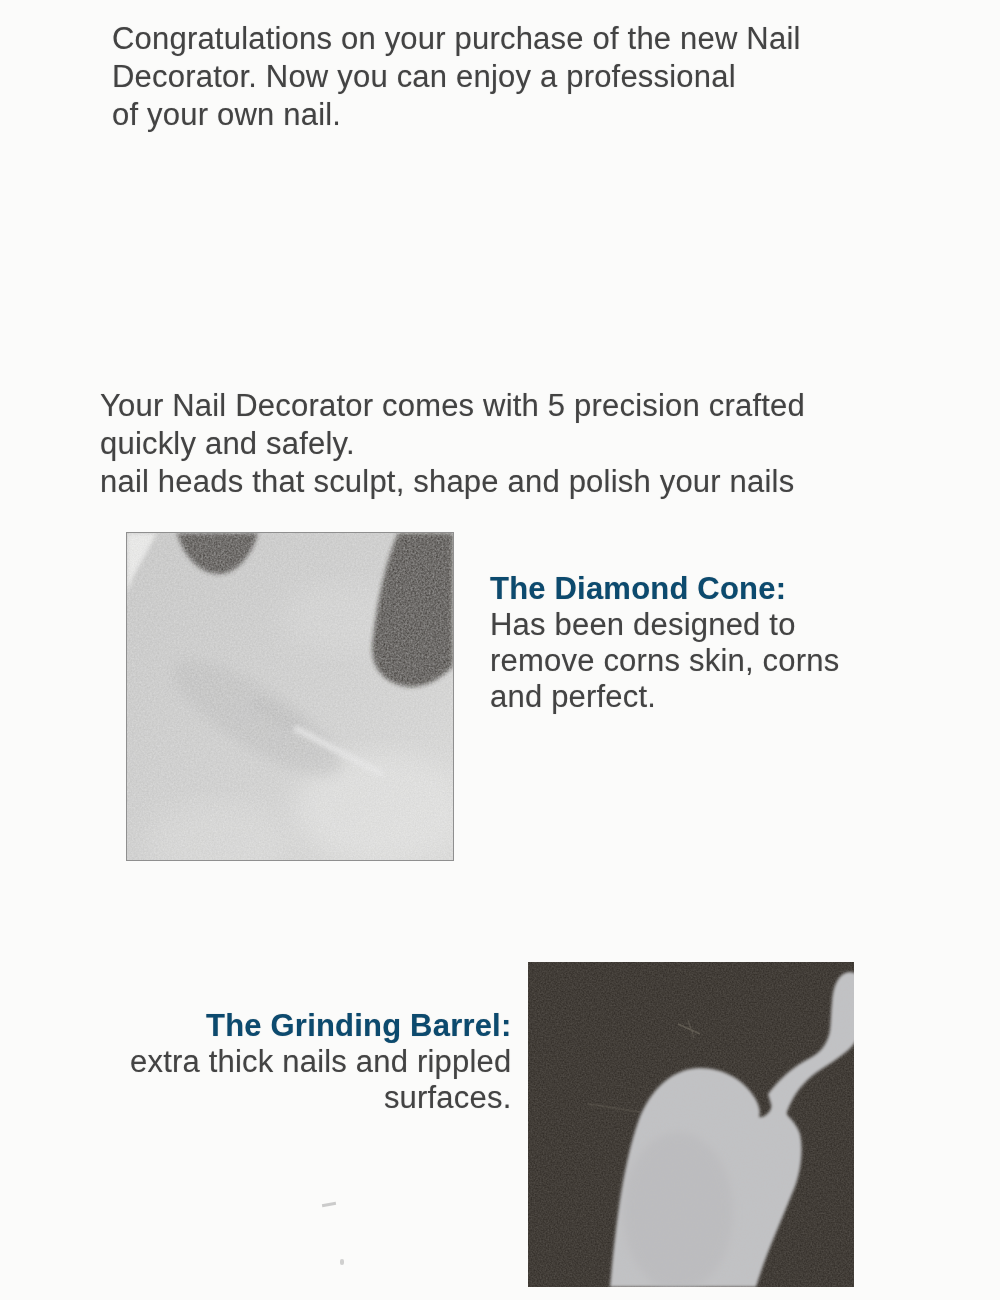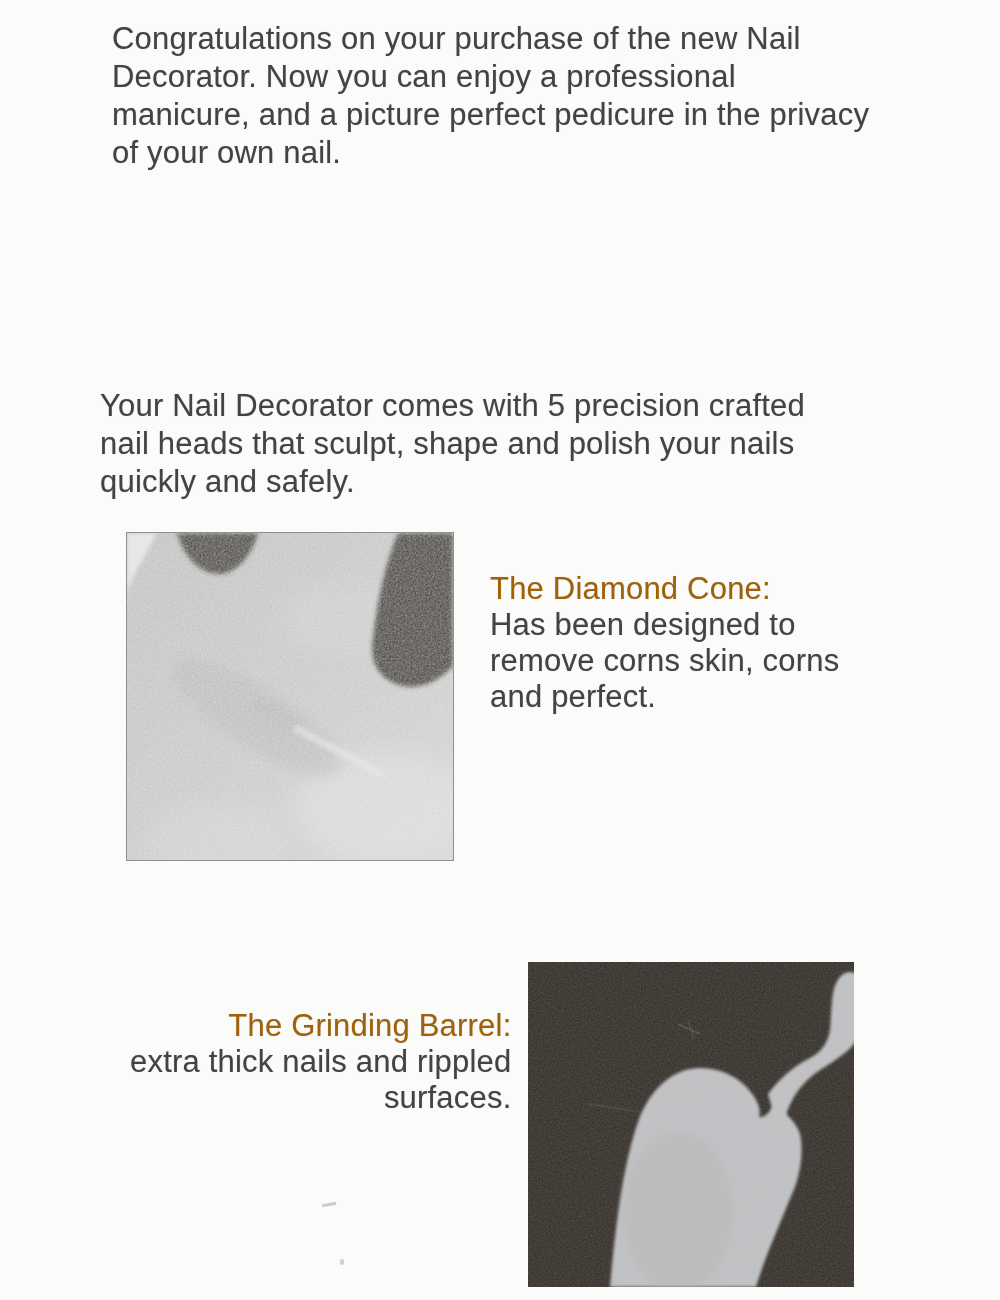--- a/index.html
+++ b/index.html
@@ -19,22 +19,22 @@
     text-shadow:0 0 1px rgba(80,80,80,.35);
   }
   .callout{
     position:absolute;
     font-size:31px;
     line-height:36px;
     letter-spacing:.2px;
     text-shadow:0 0 1px rgba(80,80,80,.35);
   }
   .callout .hd{
-    font-weight:normal;
-    color:#a16207;
+    font-weight:bold;
+    color:#0c4a6e;
   }
   .ln{white-space:nowrap;}
   .photo{
     position:absolute;
     margin:0;padding:0;
     line-height:0;
   }
   .photo svg{display:block;}
   .photo-light{outline:1px solid #8f8f8f;}
   .artifact{position:absolute;background:#9c9c9c;}
@@ -49,29 +49,28 @@
   #artifact-2{left:340px;top:1259px;width:4px;height:6px;opacity:.45;border-radius:2px;}
 </style>
 </head>
 <body>
 
 <div class="page">
 
   <div class="para" id="p1">
     <div class="ln">Congratulations on your purchase of the new Nail</div>
     <div class="ln">Decorator. Now you can enjoy a professional</div>
-    <div class="ln">manicure, and a picture perfect pedicure in the privacy</div>
     <div class="ln">of your own nail.</div>
   </div>
 
 
   <div class="para" id="p3">
     <div class="ln">Your Nail Decorator comes with 5 precision crafted</div>
+    <div class="ln">quickly and safely.</div>
     <div class="ln">nail heads that sculpt, shape and polish your nails</div>
-    <div class="ln">quickly and safely.</div>
   </div>
 
   <figure class="photo photo-light" id="photo-diamond">
     <svg width="326" height="327" viewBox="0 0 326 327" aria-hidden="true">
       <defs>
         <linearGradient id="baseL" x1="0" y1="0" x2="1" y2="1">
           <stop offset="0" stop-color="#bfbfbe"></stop>
           <stop offset="0.55" stop-color="#cbcbca"></stop>
           <stop offset="1" stop-color="#d9d9d7"></stop>
         </linearGradient>

